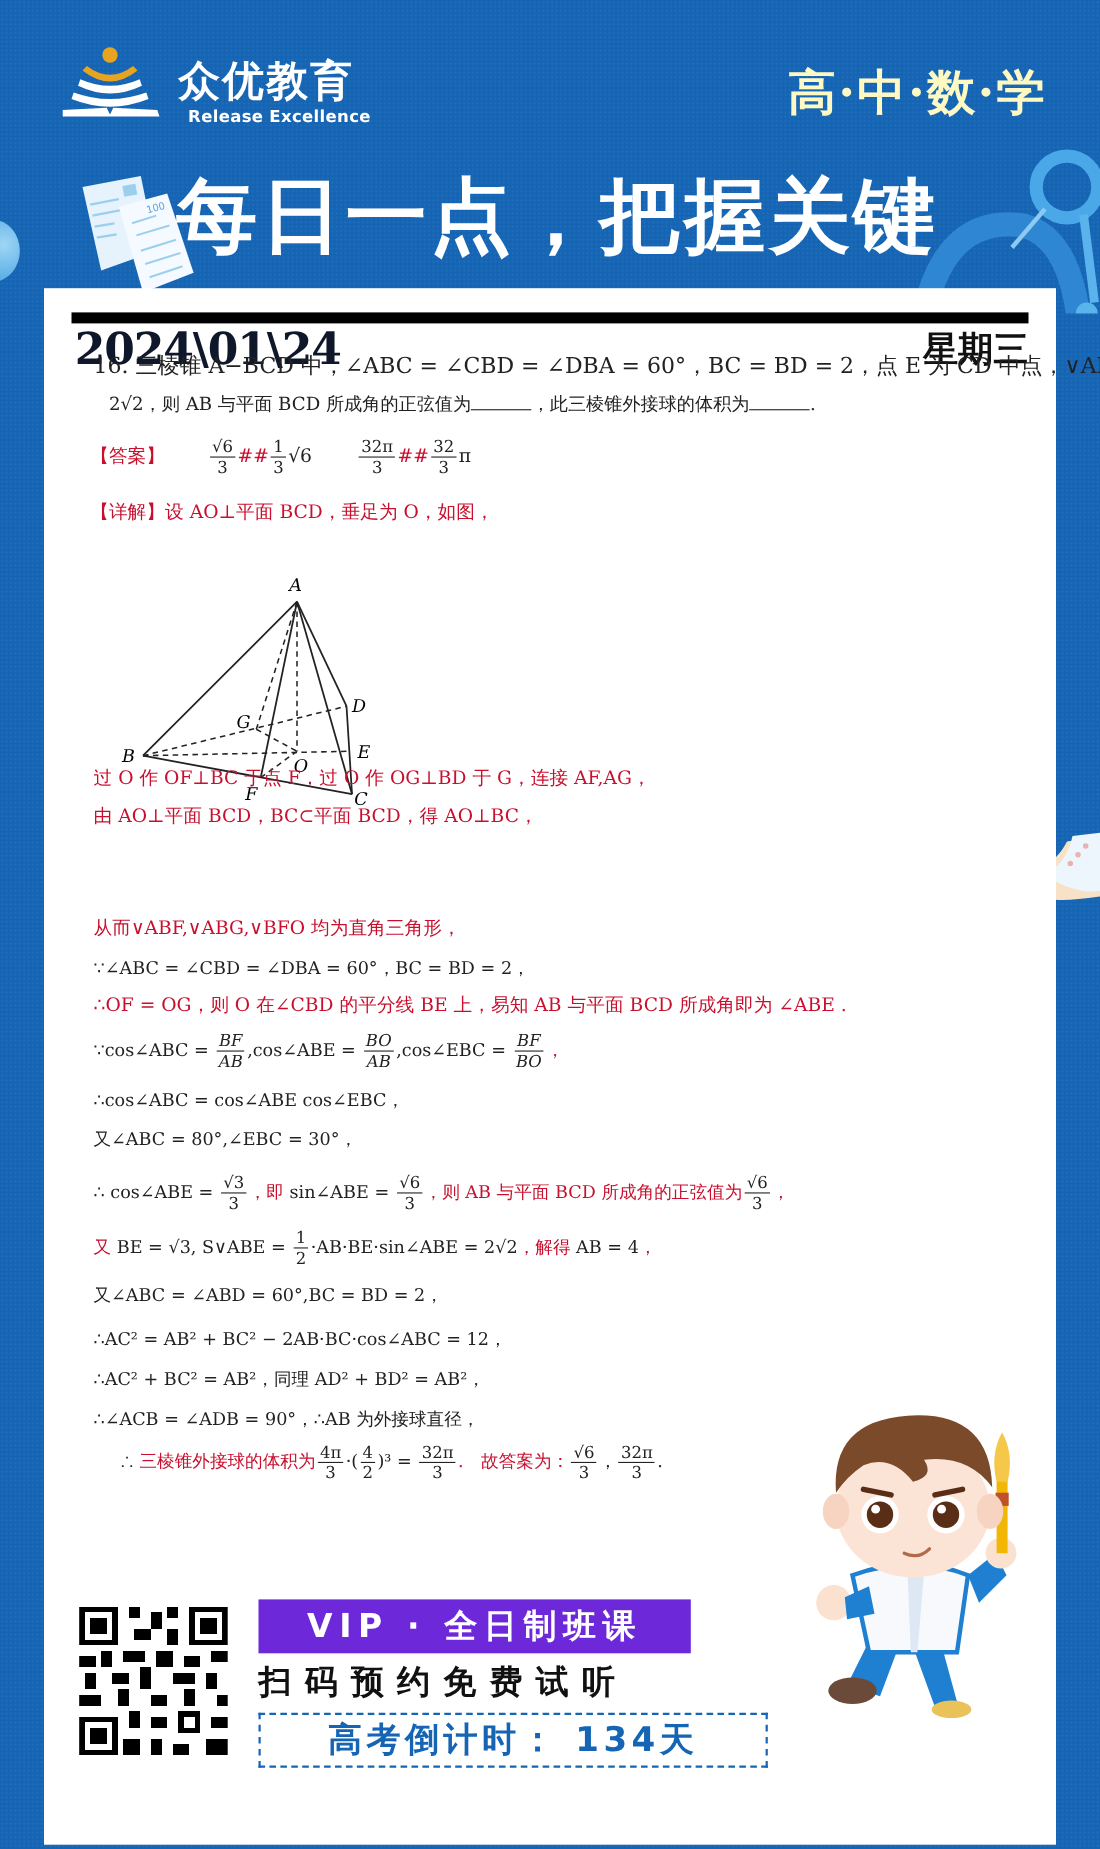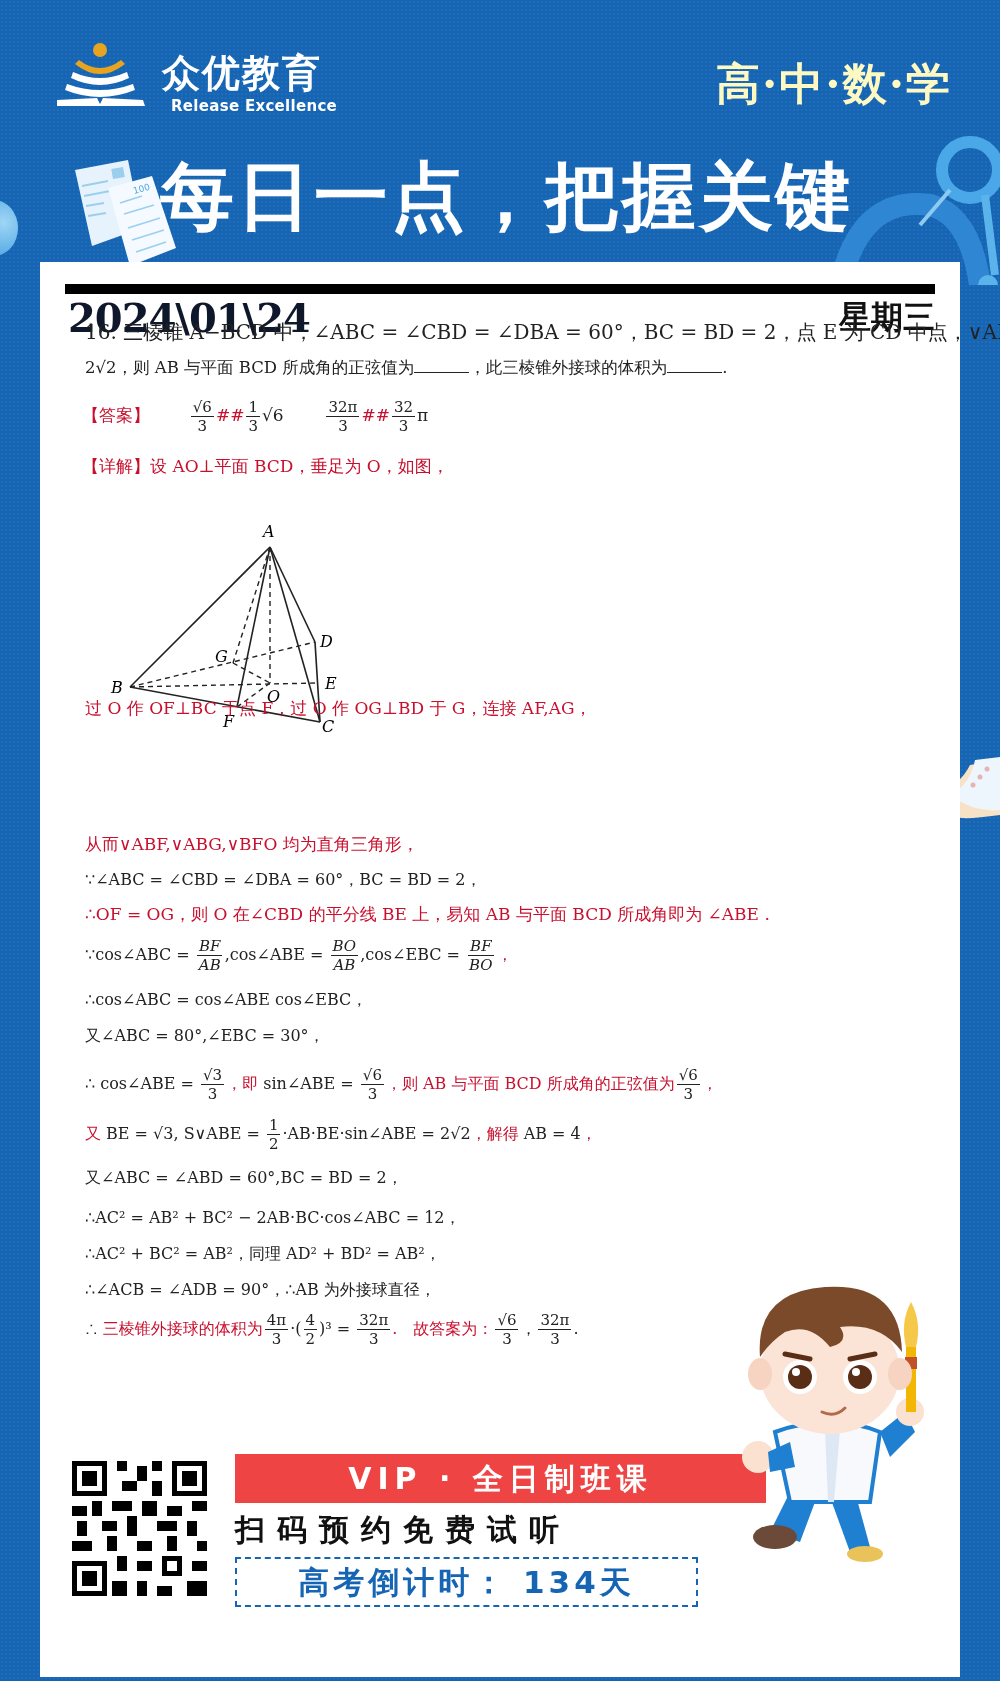--- a/index.html
+++ b/index.html
@@ -38,21 +38,21 @@
   .it { font-style: italic; }
   .frac { display: inline-flex; flex-direction: column; align-items: center; vertical-align: middle; font-size: 15px; line-height: 18px; margin: 0 2px; }
   .frac .num { border-bottom: 1px solid #222; padding: 0 2px; }
   .frac .den { padding: 0 2px; }
   .blank { display: inline-block; width: 55px; border-bottom: 1px solid #222; height: 16px; vertical-align: baseline; }
 
   .diagram { position: absolute; left: 45px; top: 255px; width: 260px; height: 215px; }
 
   
   .qr { position: absolute; left: 32px; top: 1195px; width: 135px; height: 142px; }
-  .vip-bar { position: absolute; left: 195px; top: 1192px; width: 531px; height: 49px; background: #ef4444; color: #fff; font-size: 30px; font-weight: bold; text-align: center; line-height: 49px; letter-spacing: 6px; }
+  .vip-bar { position: absolute; left: 195px; top: 1192px; width: 393px; height: 49px; background: #6d28d9; color: #fff; font-size: 30px; font-weight: bold; text-align: center; line-height: 49px; letter-spacing: 6px; }
   .scan { position: absolute; left: 195px; top: 1245px; width: 463px; text-align: left; color: #111; font-size: 30px; font-weight: bold; letter-spacing: 12px; line-height: 46px; }
   .countdown { position: absolute; left: 195px; top: 1295px; width: 463px; height: 50px; border: 2px dashed #1565b4; color: #1565b4; font-size: 31px; font-weight: bold; text-align: center; line-height: 46px; letter-spacing: 4px; }
   .mascot { position: absolute; left: 690px; top: 1000px; width: 200px; height: 300px; }
 </style>
 </head>
 <body>
 
 <div class="bg-dots"></div>
 
 <div class="logo">
@@ -108,21 +108,21 @@
 
 <div class="card">
   <div class="topbar"></div>
   <div class="date">2024\01\24</div>
   <div class="weekday">星期三</div>
 
   <div class="line blk" style="top:58px; left:45px; font-size:20px;">
     <span>16.</span>
     <span>三棱锥 A−BCD 中，∠ABC = ∠CBD = ∠DBA = 60°，BC = BD = 2，点 E 为 CD 中点，∨ABE 的面积为</span>
   </div>
-  <div class="line blk" style="top:94px; left:45px; font-size:16.5px;">
+  <div class="line blk" style="top:94px; left:59px; font-size:16.5px;">
     <span>2√2，则 AB 与平面 BCD 所成角的正弦值为</span><span class="blank"></span><span>，此三棱锥外接球的体积为</span><span class="blank"></span><span>.</span>
   </div>
 
   <div class="line" style="top:133px; left:42px; line-height:40px;">
     <span class="red">【答案】</span>
     <span style="display:inline-block; width:28px;"></span>
     <span class="frac">
         <span class="num">√6</span>
         <span class="den">3</span>
       </span><span class="red">##</span><span class="frac">
@@ -164,20 +164,21 @@
     <text x="26" y="176">B</text>
     <text x="237" y="215">C</text>
     <text x="235" y="130">D</text>
     <text x="240" y="172">E</text>
     <text x="138" y="210">F</text>
     <text x="130" y="145">G</text>
     <text x="182" y="185">O</text>
   </svg>
 
   <div class="line red" style="top:434px;">过 O 作 OF⊥BC 于点 F，过 O 作 OG⊥BD 于 G，连接 AF,AG，</div>
+  <div class="line red" style="top:468px;">由 AO⊥平面 BCD，BC⊂平面 BCD，得 AO⊥BC，</div>
   <div class="line red" style="top:570px;">从而∨ABF,∨ABG,∨BFO 均为直角三角形，</div>
   <div class="line blk" style="top:606px; font-size:16px;">∵∠ABC = ∠CBD = ∠DBA = 60°，BC = BD = 2，</div>
   <div class="line red" style="top:640px;">∴OF = OG，则 O 在∠CBD 的平分线 BE 上，易知 AB 与平面 BCD 所成角即为 ∠ABE .</div>
 
   <div class="line blk" style="top:672px; font-size:16px; line-height:42px;">
     <span>∵cos∠ABC = </span><span class="frac it">
         <span class="num">BF</span>
         <span class="den">AB</span>
       </span><span>,cos∠ABE = </span><span class="frac it">
         <span class="num">BO</span>
@@ -209,21 +210,21 @@
         <span class="num">1</span>
         <span class="den">2</span>
       </span><span>·AB·BE·sin∠ABE = 2√2</span><span class="red">，解得 </span><span>AB = 4</span><span class="red">，</span>
   </div>
 
   <div class="line blk" style="top:904px; font-size:16px;">又∠ABC = ∠ABD = 60°,BC = BD = 2，</div>
   <div class="line blk" style="top:944px; font-size:16px;">∴AC² = AB² + BC² − 2AB·BC·cos∠ABC = 12，</div>
   <div class="line blk" style="top:980px; font-size:16px;">∴AC² + BC² = AB²，同理 AD² + BD² = AB²，</div>
   <div class="line blk" style="top:1016px; font-size:16px;">∴∠ACB = ∠ADB = 90°，∴AB 为外接球直径，</div>
 
-  <div class="line blk" style="top:1045px; font-size:16px; line-height:44px;">
+  <div class="line blk" style="top:1045px; font-size:16px; line-height:44px;margin-left:24px;">
     <span>∴ </span><span class="red">三棱锥外接球的体积为</span><span class="frac">
         <span class="num">4π</span>
         <span class="den">3</span>
       </span><span>·(</span><span class="frac">
         <span class="num">4</span>
         <span class="den">2</span>
       </span><span>)³ = </span><span class="frac">
         <span class="num">32π</span>
         <span class="den">3</span>
       </span><span class="red">.　故答案为：</span><span class="frac">

